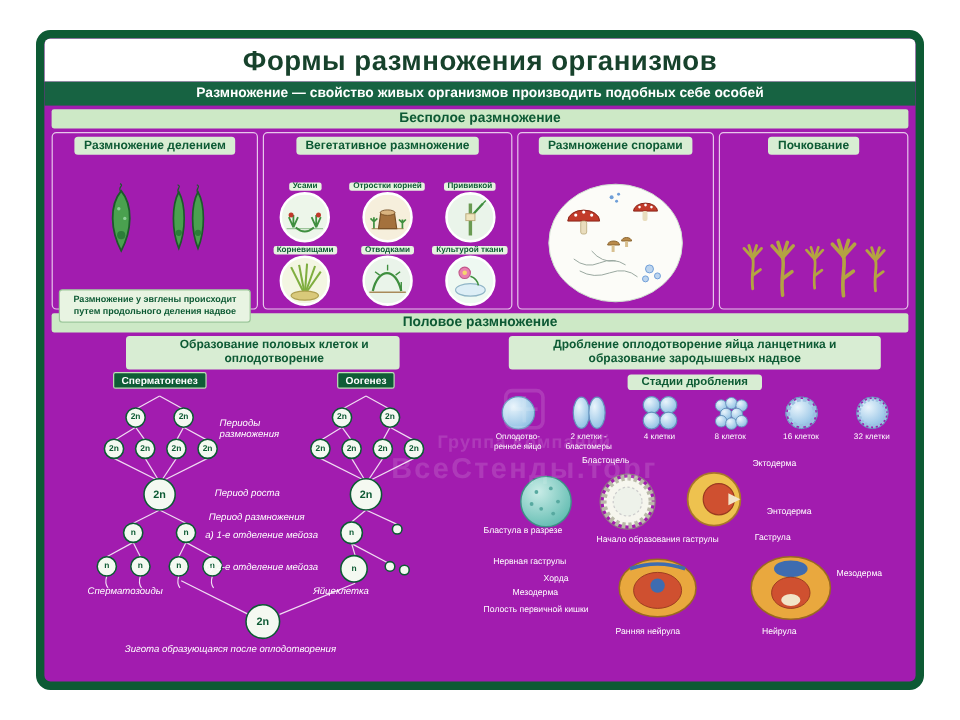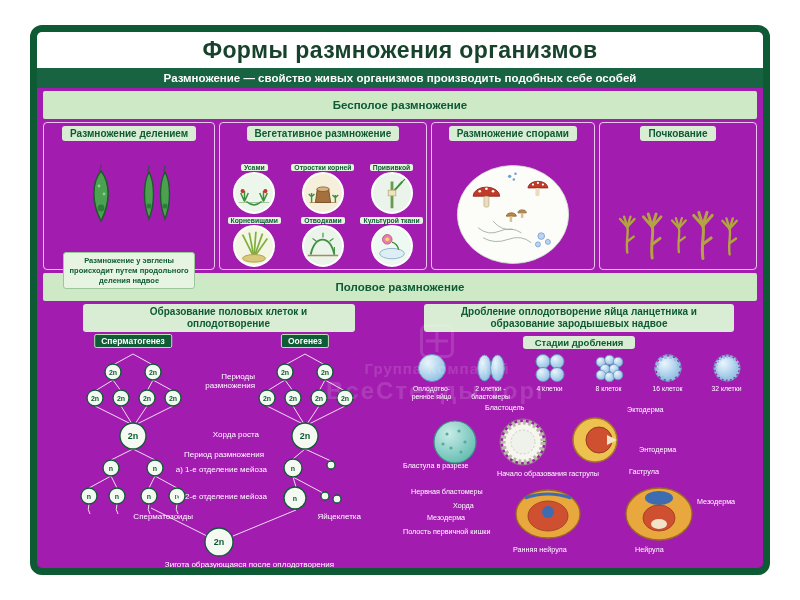--- a/index.html
+++ b/index.html
@@ -11,63 +11,63 @@
     position:absolute; left:30px; top:25px; width:726px; height:536px;
     border:7px solid #0d5a34; border-radius:12px; background:#a21caf; overflow:hidden;
   }
   .title-band { height:36px; background:#ffffff; display:flex; align-items:center; justify-content:center; }
   .title-band h1 { margin:0; font-size:23px; font-weight:bold; color:#17422c; letter-spacing:.4px; }
   .subtitle-band {
     height:20px; display:flex; align-items:center; justify-content:center;
     background:#176342; color:#ffffff; font-size:11.5px; font-weight:bold;
   }
   .section-band {
-    margin:3px 6px; height:28px; background:#cde9c6; color:#0d5a34;
+    margin:3px 6px; height:16px; background:#cde9c6; color:#0d5a34;
     font-weight:bold; font-size:11.5px; display:flex; align-items:center; justify-content:center; border-radius:2px;
   }
   .asexual-row { display:flex; gap:4px; margin:0 6px; height:148px; }
   .panel {
     border:1px solid rgba(255,255,255,.75); border-radius:4px; padding:3px;
     display:flex; flex-direction:column; align-items:center; box-sizing:border-box;gap:20px;
   }
   .p-division{ width:176px; } .p-spores{ width:168px; } .p-vegetative{ width:212px; } .p-budding{ flex:1; }
   .panel-title {
     background:#d8edd3; color:#0d5a34; font-size:10px; font-weight:bold;
     padding:2px 8px; border-radius:3px; text-align:center; line-height:1.1; white-space:nowrap;
   }
   .euglena-row { margin:3px 0 2px; }
   .caption-box {
     background:#e8f4e2; border:1px solid #9cc79a; color:#0d5a34; font-size:7.5px; font-weight:bold;
-    text-align:center; padding:3px 4px; border-radius:3px; width:132px; line-height:1.3; box-sizing:border-box;
+    text-align:center; padding:3px 4px; border-radius:3px; width:160px; line-height:1.3; box-sizing:border-box;
   }
   .veg-grid { display:grid; grid-template-columns:repeat(3,1fr); gap:3px 6px; margin-top:3px; }
   .veg-item { display:flex; flex-direction:column; align-items:center; }
   .veg-label {
     font-size:6.8px; font-weight:bold; color:#0d5a34; background:#e6f3e0;
     padding:0 3px; border-radius:2px; margin-bottom:1px; white-space:nowrap;
   }
   .veg-circle { width:38px; height:38px; border-radius:50%; border:2px solid #ffffff; overflow:hidden; background:#fff; }
   .veg-circle svg { display:block; width:100%; height:100%; }
 
   .sexual-row { display:flex; gap:6px; margin:2px 6px 0; height:286px; }
   .sex-left { width:352px; position:relative; }
   .sex-right { flex:1; position:relative; }
   .sex-title {
     background:#d8edd3; color:#0d5a34; font-size:10px; font-weight:bold;
     text-align:center; padding:2px 10px; border-radius:3px; line-height:1.2; margin:0 auto; box-sizing:border-box;
   }
-  .sex-title.left-t { width:272px;padding-left:29px; } .sex-title.right-t { width:310px; }
+  .sex-title.left-t { width:228px;padding-left:29px; } .sex-title.right-t { width:310px; }
   .gam-diagram { position:relative; height:254px; margin-top:2px; }
   .gam-svg { position:absolute; left:0; top:14px; }
   .gtag {
     position:absolute; top:0; transform:translateX(-50%);
     background:#0f5c36; border:1px solid #bfe0b8; color:#fff; font-size:8.5px; font-weight:bold;
     padding:1px 6px; border-radius:2px; white-space:nowrap;
   }
-  .glabel { position:absolute; color:#fff; font-size:8px; line-height:1.15; text-align:right; transform:translateX(-50%); }
+  .glabel { position:absolute; color:#fff; font-size:8px; line-height:1.15; text-align:left; transform:translateX(-50%);font-style:italic; }
   .cells circle { fill:#f4f9f1; stroke:#0d5a34; stroke-width:1.3; }
   .cells text { fill:#0d5a34; font-size:7px; font-weight:bold; text-anchor:middle; dominant-baseline:central; }
   .cells text.big { font-size:9px; }
   .treelines { stroke:rgba(255,255,255,.85); stroke-width:1; fill:none; }
 
   .stages-pill {
     background:#d8edd3; color:#0d5a34; font-size:9.5px; font-weight:bold;
     padding:1px 12px; border-radius:3px; width:fit-content; margin:4px auto 3px;
   }
   .stages-row { display:flex; justify-content:space-between; padding:0 2px; }
@@ -376,21 +376,21 @@
               <text x="252" y="150">n</text>
             <circle cx="282" cy="148" r="4"></circle>
               <circle cx="294" cy="151" r="4"></circle>
 
             <circle cx="176" cy="194" r="14"></circle>
               <text class="big" x="176" y="194">2n</text>
           </g>
         </svg>
 
         <div class="glabel" style="left:176px; top:38px; width:72px;">Периоды размножения</div>
-        <div class="glabel" style="left:176px; top:96px; width:80px;">Хорда роста</div>
+        <div class="glabel" style="left:176px; top:96px; width:80px;">Период роста</div>
         <div class="glabel" style="left:176px; top:116px; width:90px;">Период размножения</div>
         <div class="glabel" style="left:176px; top:131px; width:96px;">а) 1-е отделение мейоза</div>
         <div class="glabel" style="left:176px; top:158px; width:96px;">б) 2-е отделение мейоза</div>
         <div class="glabel" style="left:90px; top:178px; width:120px;">Сперматозоиды</div>
         <div class="glabel" style="left:268px; top:178px; width:100px;">Яйцеклетка</div>
         <div class="glabel" style="left:176px; top:226px; width:230px;">Зигота образующаяся после оплодотворения</div>
       </div>
     </div>
 
     <div class="sex-right">
@@ -484,21 +484,21 @@
           <ellipse cx="36" cy="32" rx="16" ry="13" fill="#cf5030" stroke="#9a3a20" stroke-width="0.8"></ellipse>
           <ellipse cx="36" cy="38" rx="8" ry="5" fill="#f2e4c8"></ellipse>
         </svg>
 
         <div class="elabel" style="left:84px; top:0; width:72px">Бластоцель</div>
         <div class="elabel" style="left:226px; top:2px; width:64px">Эктодерма</div>
         <div class="elabel" style="left:2px; top:58px; width:86px">Бластула в разрезе</div>
         <div class="elabel" style="left:96px; top:66px; width:104px">Начало образования гаструлы</div>
         <div class="elabel" style="left:238px; top:42px; width:64px">Энтодерма</div>
         <div class="elabel" style="left:228px; top:64px; width:64px">Гаструла</div>
-        <div class="elabel" style="left:10px; top:84px; width:98px">Нервная бластомеры</div>
+        <div class="elabel" style="left:10px; top:84px; width:98px">Нервная гаструлы</div>
         <div class="elabel" style="left:52px; top:98px; width:50px">Хорда</div>
         <div class="elabel" style="left:26px; top:110px; width:76px">Мезодерма</div>
         <div class="elabel" style="left:2px; top:124px; width:92px">Полость первичной кишки</div>
         <div class="elabel" style="left:296px; top:94px; width:58px">Мезодерма</div>
         <div class="elabel" style="left:112px; top:142px; width:76px">Ранняя нейрула</div>
         <div class="elabel" style="left:234px; top:142px; width:60px">Нейрула</div>
       </div>
     </div>
   </div>
 

